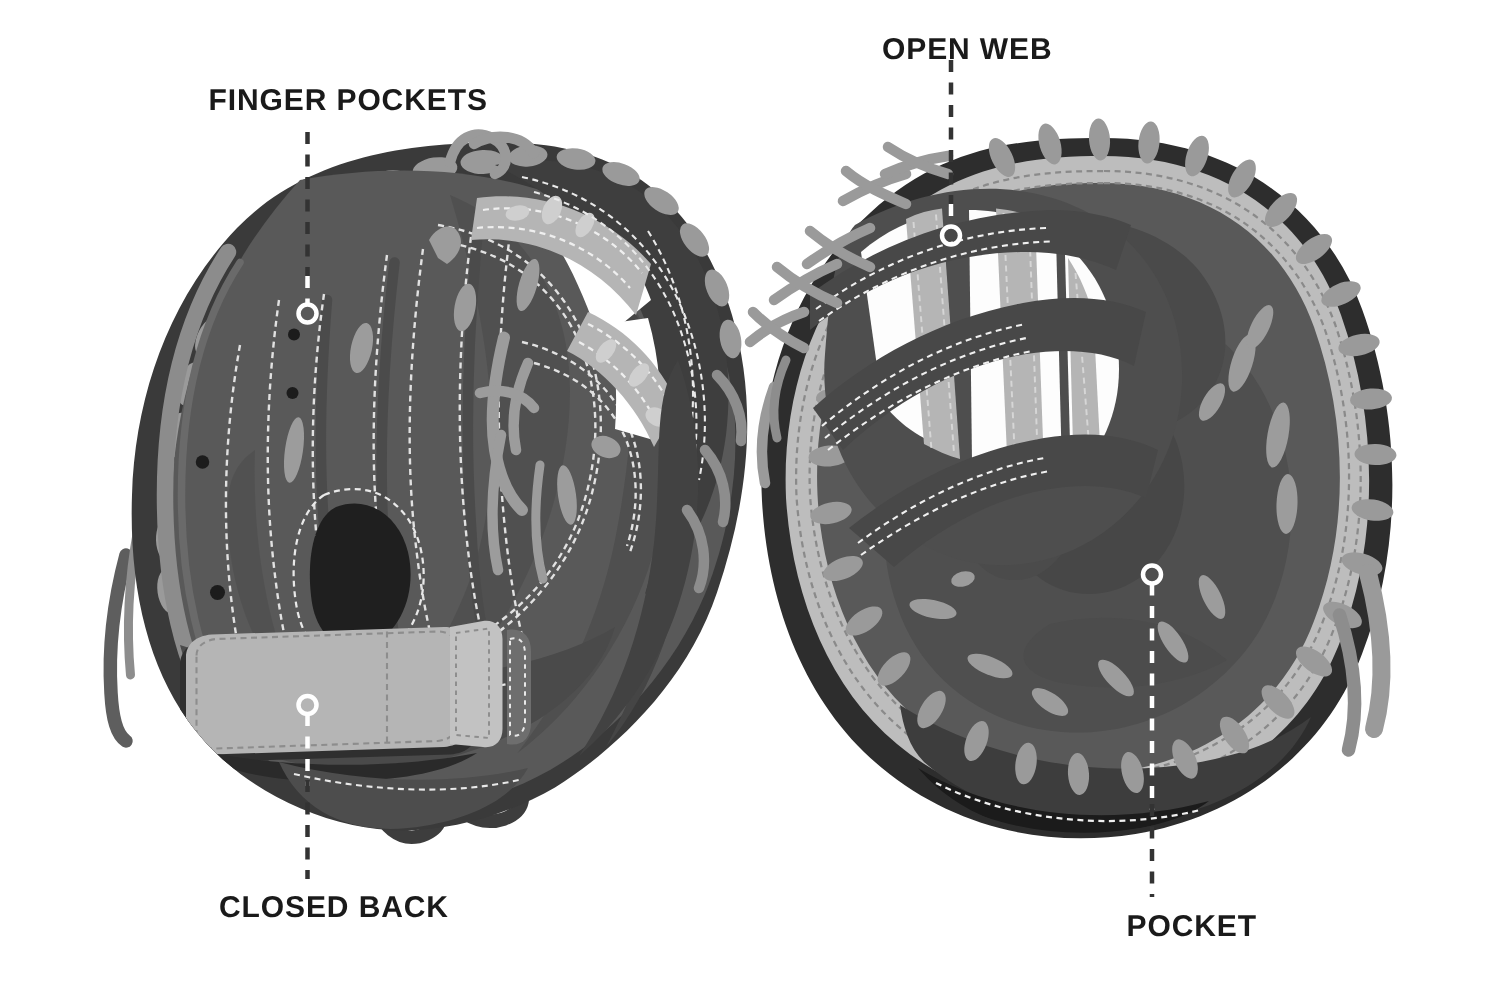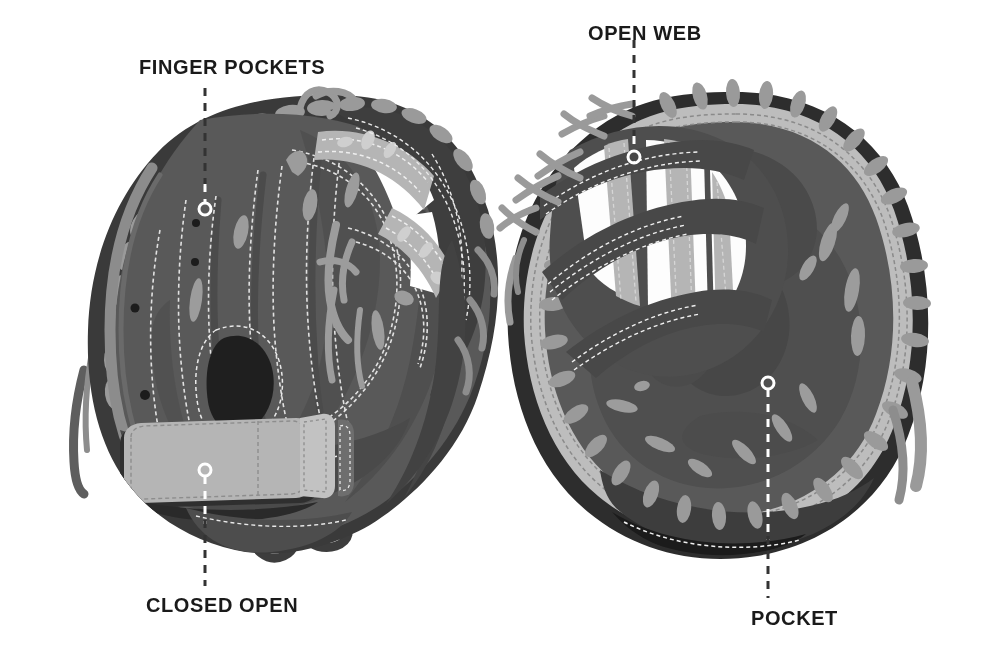--- a/index.html
+++ b/index.html
@@ -433,17 +433,17 @@
       <circle cx="768" cy="383" r="6" fill="none" stroke="#ffffff" stroke-width="3"></circle>
       <line x1="768" y1="389" x2="768" y2="540" stroke="#ffffff" stroke-width="3" stroke-dasharray="8 7"></line>
       <line x1="768" y1="536" x2="768" y2="598" stroke="#333333" stroke-width="3" stroke-dasharray="8 7"></line>
     </g>
   </svg>
 
   <div class="callout-label lbl-finger-pockets">FINGER POCKETS</div>
 
   <div class="callout-label lbl-open-web">OPEN WEB</div>
 
-  <div class="callout-label lbl-closed-back">CLOSED OPEN</div>
+  <div class="callout-label lbl-closed-back">CLOSED BACK</div>
 
   <div class="callout-label lbl-pocket">POCKET</div>
 
 </div>
 
 </body></html>

